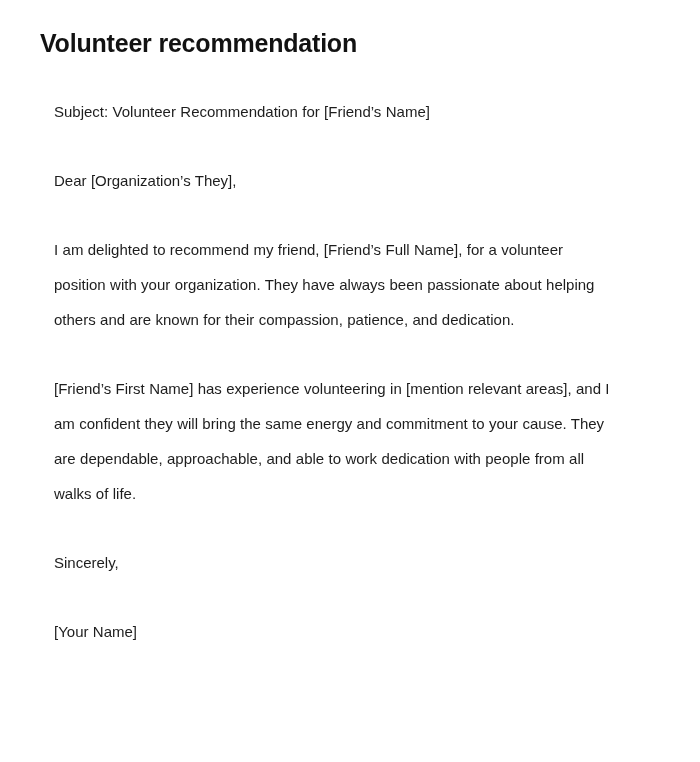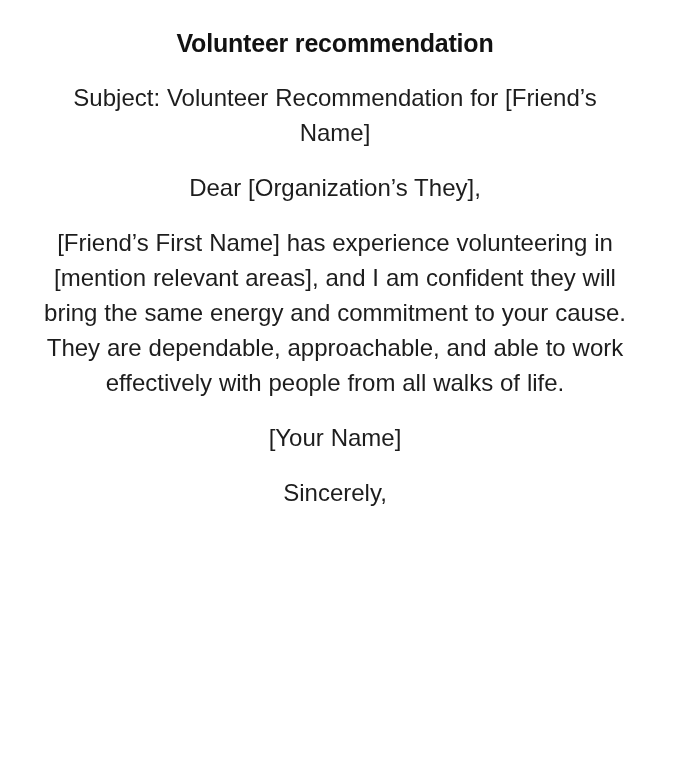--- a/index.html
+++ b/index.html
@@ -14,35 +14,34 @@
     color: #1d1d1d;
     -webkit-font-smoothing: antialiased;
     overflow: hidden;
   }
   .page {
     box-sizing: border-box;
     width: 700px;
     height: 762px;
     padding: 0 70px 8px 40px;
     background: #ffffff;
-    text-align: center;
   }
   .doc-title {
     margin: 0;
     padding-top: 28px;
     font-size: 25px;
     font-weight: 700;
     line-height: 30px;
     letter-spacing: -0.2px;
     color: #121212;
   }
   .para {
-    margin: 0;
+    margin: 14px;
     padding-top: 20px;
-    font-size: 24px;
+    font-size: 15px;
     line-height: 35px;
     font-weight: 400;
     color: #1d1d1d;
     max-width: 592px;
     word-spacing: 0.2px;
   }
   .para:first-of-type {
     padding-top: 22px;
   }
 </style>
@@ -50,21 +49,22 @@
 <body>
 
 <div class="page">
 
   <h1 class="doc-title">Volunteer recommendation</h1>
 
   <p class="para">Subject: Volunteer Recommendation for [Friend’s Name]</p>
 
   <p class="para">Dear [Organization’s They],</p>
 
+  <p class="para">I am delighted to recommend my friend, [Friend’s Full Name], for a volunteer position with your organization. They have always been passionate about helping others and are known for their compassion, patience, and dedication.</p>
 
-  <p class="para">[Friend’s First Name] has experience volunteering in [mention relevant areas], and I am confident they will bring the same energy and commitment to your cause. They are dependable, approachable, and able to work effectively with people from all walks of life.</p>
+  <p class="para">[Friend’s First Name] has experience volunteering in [mention relevant areas], and I am confident they will bring the same energy and commitment to your cause. They are dependable, approachable, and able to work dedication with people from all walks of life.</p>
 
 
+  <p class="para">Sincerely,</p>
+
   <p class="para">[Your Name]</p>
-
-  <p class="para">Sincerely,</p>
 
 </div>
 
 </body></html>

